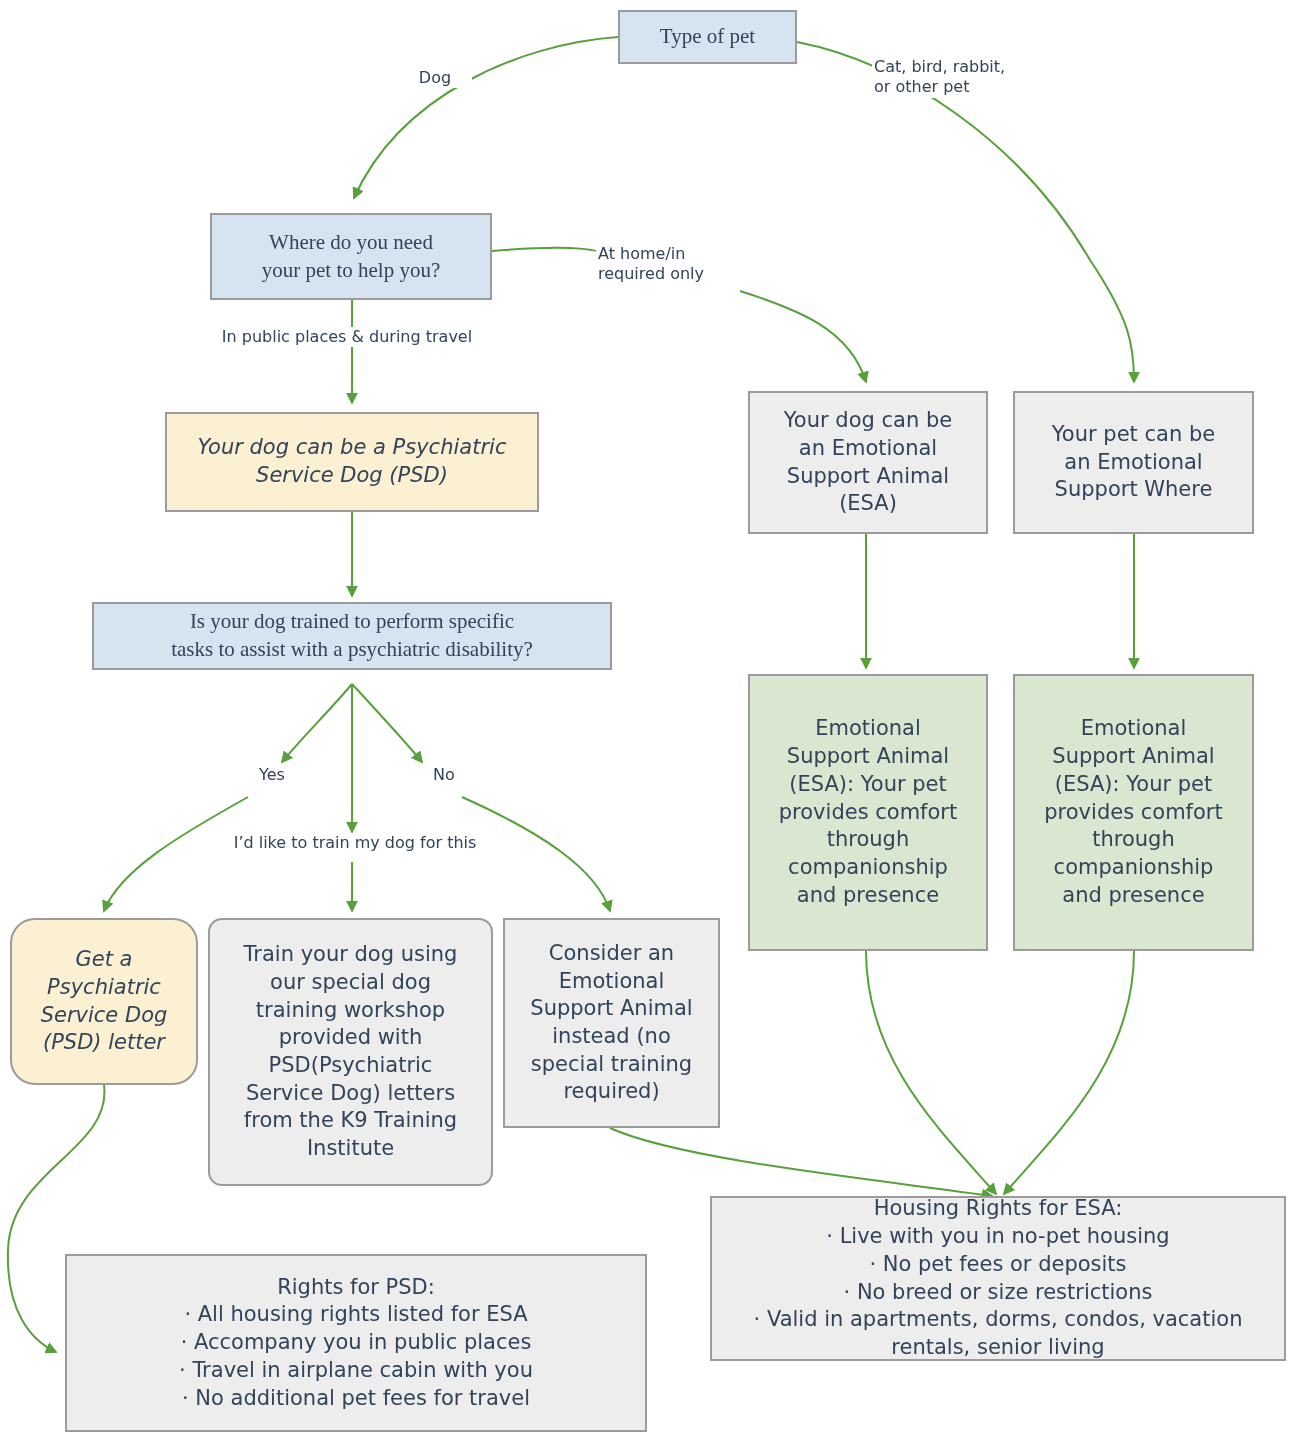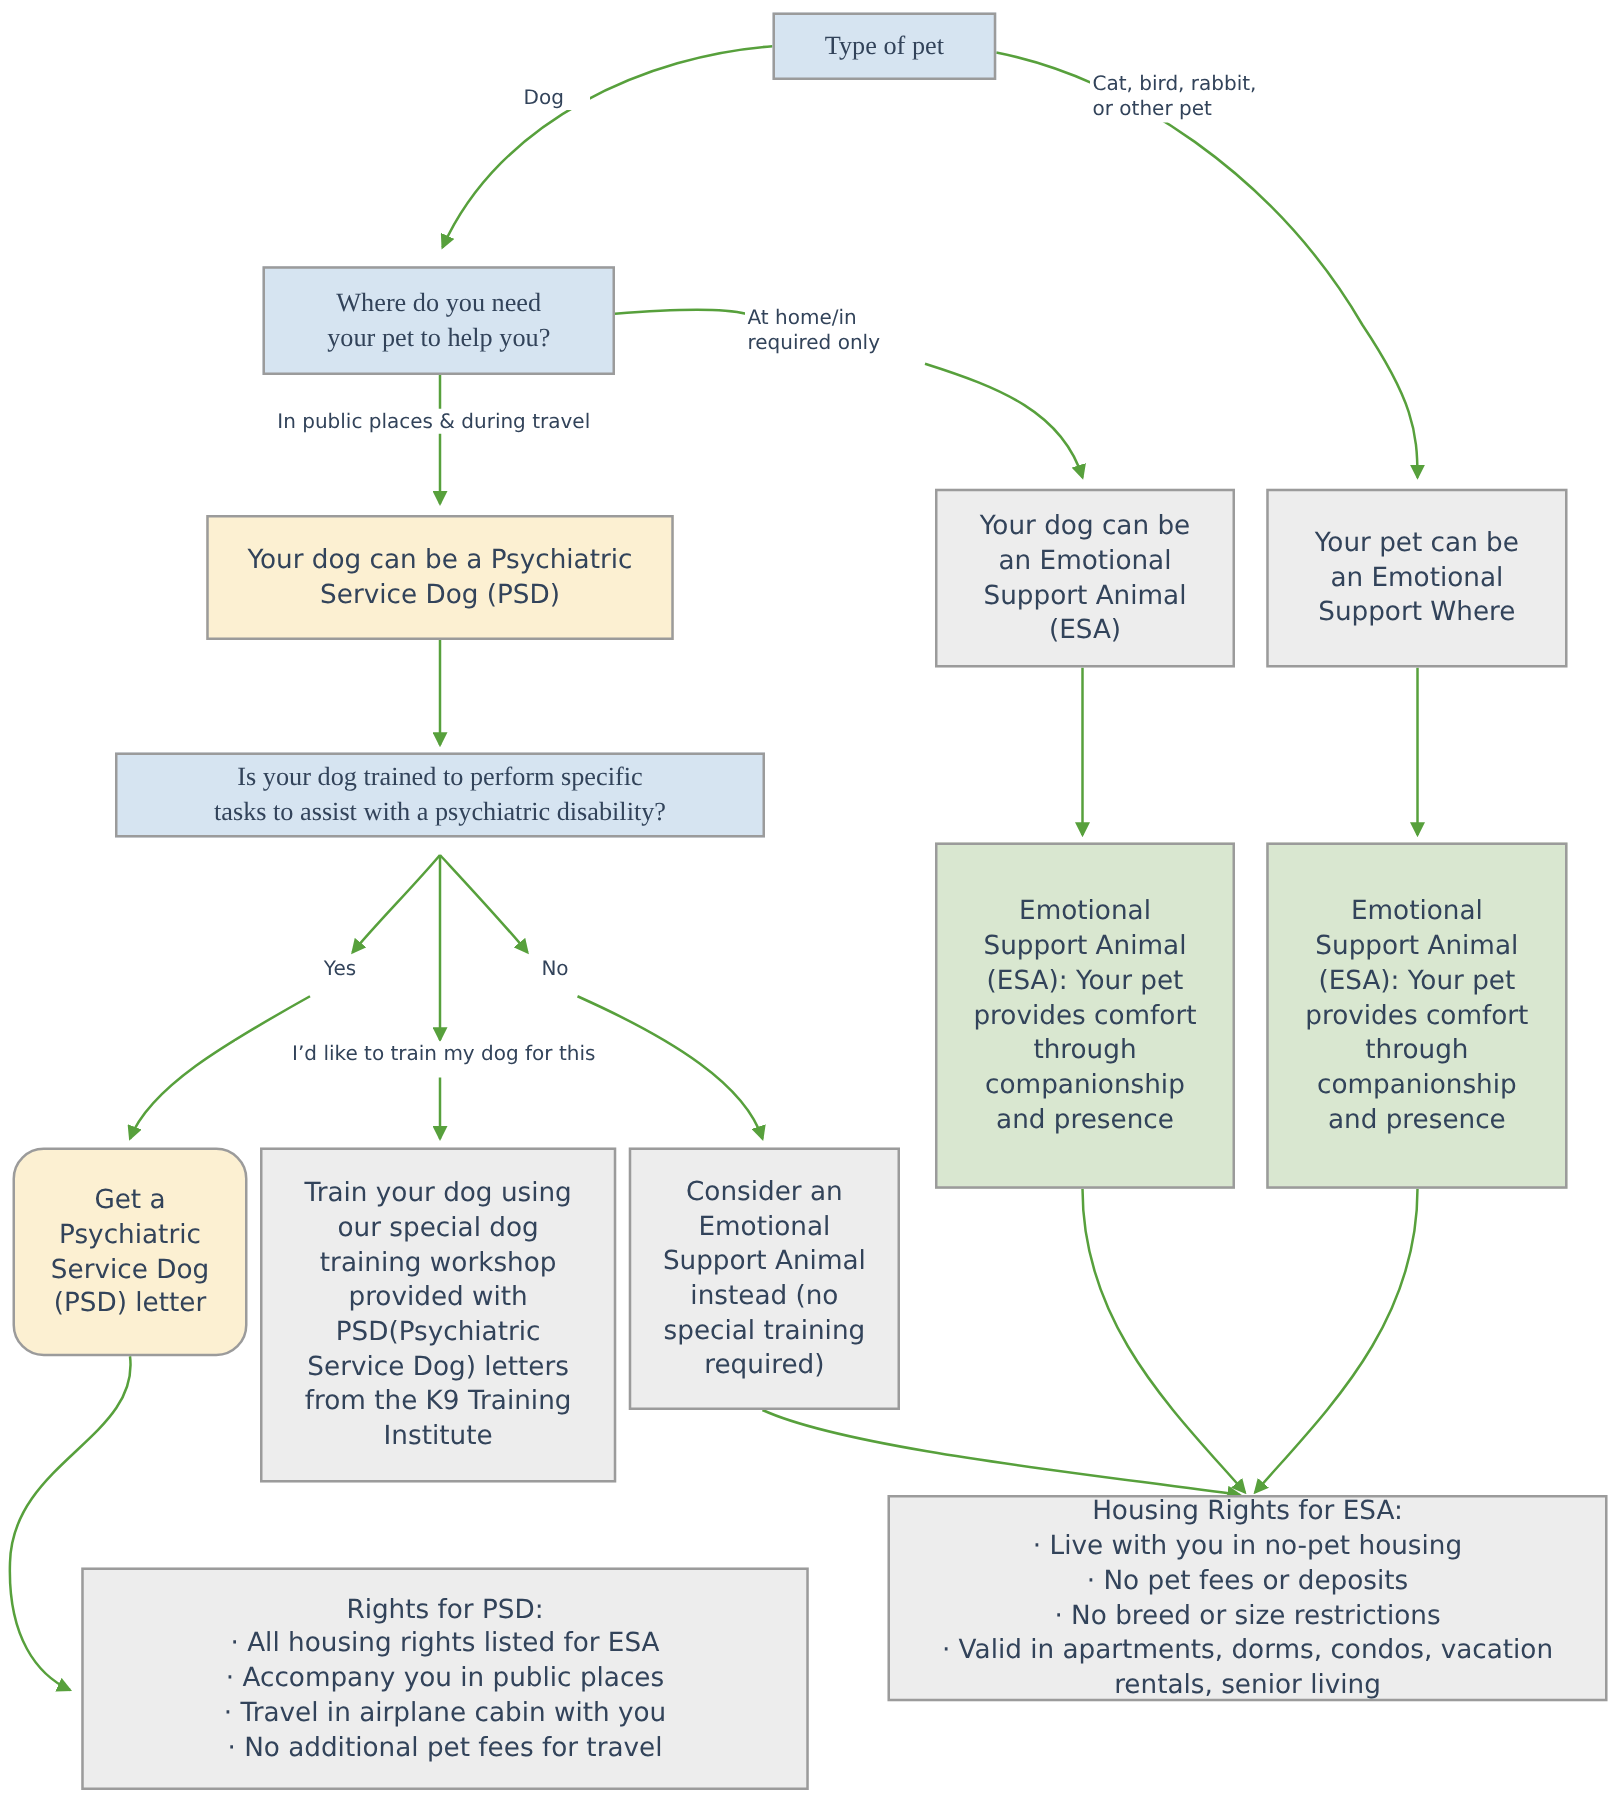--- a/index.html
+++ b/index.html
@@ -33,21 +33,21 @@
     align-items: center;
     justify-content: center;
     text-align: center;
     color: #32435a;
     font-size: 21px;
     line-height: 1.32;
     padding: 6px 10px;
     white-space: pre-line;
   }
   .n-blue   { background: #d6e4f1; font-family: Liberation Serif, serif; }
-  .n-yellow { background: #fcf0d2; }
+  .n-yellow { background: #fcf0d2; font-style: italic; }
   .n-gray   { background: #ededed; }
   .n-green  { background: #d9e7d0; }
 
   .edge-label {
     position: absolute;
     color: #32435a;
     font-size: 16px;
     line-height: 1.28;
     text-align: center;
     white-space: pre-line;
@@ -112,21 +112,21 @@
 Service Dog (PSD)</div>
 
   <div class="node n-blue" style="left:92px; top:602px; width:520px; height:68px;">Is your dog trained to perform specific
 tasks to assist with a psychiatric disability?</div>
 
   <div class="node n-yellow" style="left:10px; top:918px; width:188px; height:167px;border-radius:25px;">Get a
 Psychiatric
 Service Dog
 (PSD) letter</div>
 
-  <div class="node n-gray" style="left:208px; top:918px; width:285px; height:268px;">Train your dog using
+  <div class="node n-gray" style="left:208px; top:918px; width:285px; height:268px;border-radius:14px;">Train your dog using
 our special dog
 training workshop
 provided with
 PSD(Psychiatric
 Service Dog) letters
 from the K9 Training
 Institute</div>
 
   <div class="node n-gray" style="left:503px; top:918px; width:217px; height:210px;">Consider an
 Emotional

